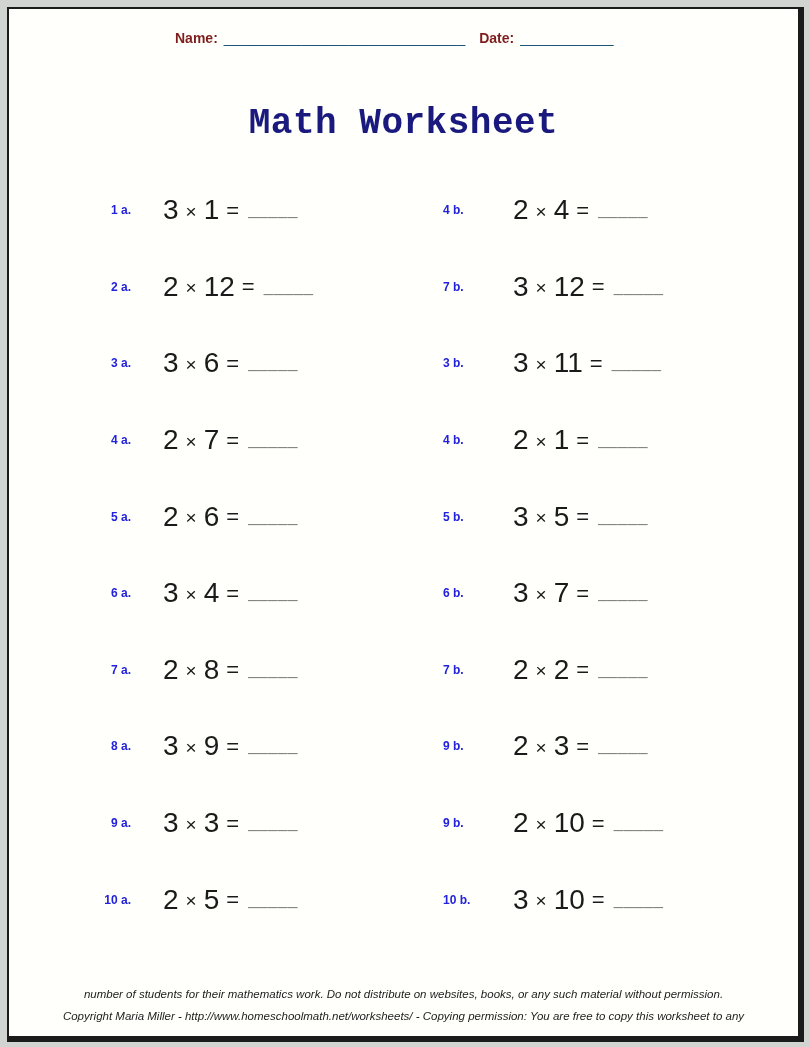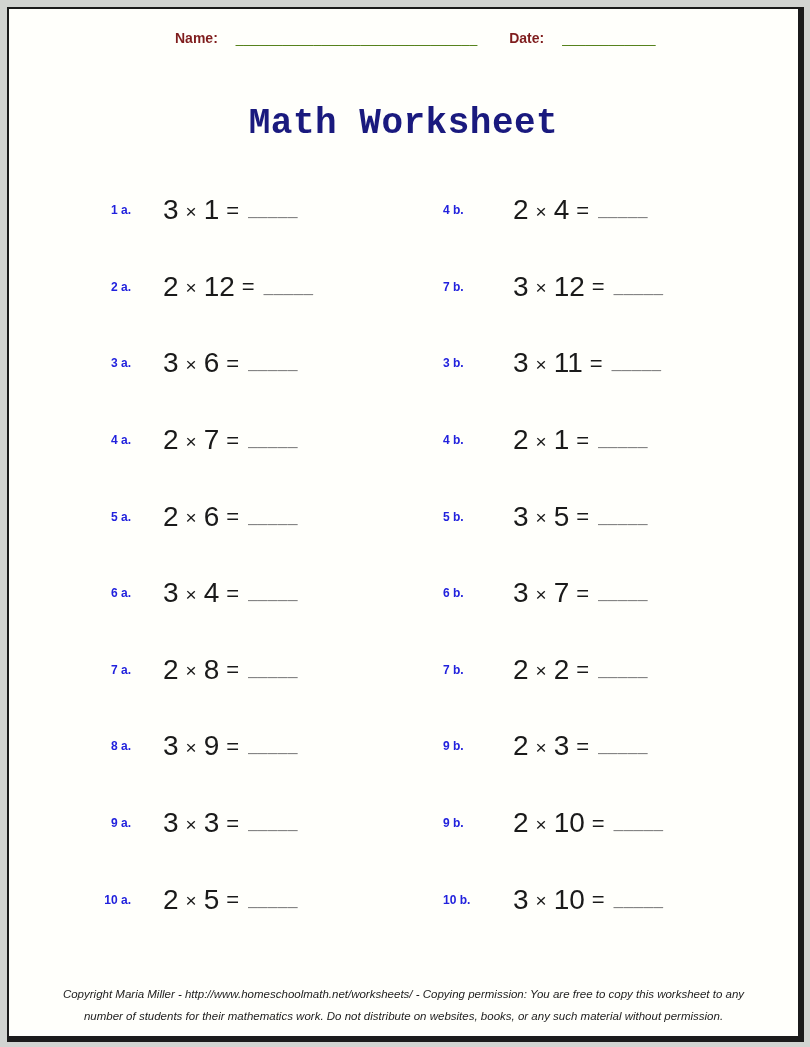--- a/index.html
+++ b/index.html
@@ -16,22 +16,22 @@
     background: #fffffb;
     border: 2px solid #1b1b1b;
     border-right-width: 6px;
     border-bottom-width: 6px;
   }
   .header {
     position: absolute; left: 166px; top: 21px;
     font-size: 14px; color: #111; white-space: nowrap;
   }
   .hlabel { font-weight: bold; color: #7f1d1d; }
-  .blankline { color: #4d7c0f; margin-left: 18px; letter-spacing: 0; }
-  .hlabel.date { margin-left: 32px; }
+  .blankline { color: #0c4a6e; margin-left: 6px; letter-spacing: 0; }
+  .hlabel.date { margin-left: 14px; }
   .title {
     position: absolute; left: 0; top: 94px; width: 100%;
     margin: 0; text-align: center;
     font-size: 36px; font-weight: bold; color: #1a1a7e;
     letter-spacing: 0.5px;
     font-family: Liberation Mono, monospace;
   }
   .grid {
     position: absolute; left: 0; top: 163px; width: 100%;
   }
@@ -295,17 +295,17 @@
         <span class="times">×</span>
         <span class="n">10</span>
         <span class="eq">=</span>
         <span class="blank">_____</span>
       </span>
     </div>
   </div>
 </div>
 
   <div class="footer">
+    <div>number of students for their mathematics work. Do not distribute on websites, books, or any such material without permission.</div>
     <div>Copyright Maria Miller - http://www.homeschoolmath.net/worksheets/ - Copying permission: You are free to copy this worksheet to any</div>
-    <div>number of students for their mathematics work. Do not distribute on websites, books, or any such material without permission.</div>
   </div>
 
 </div>
 
 </body></html>

